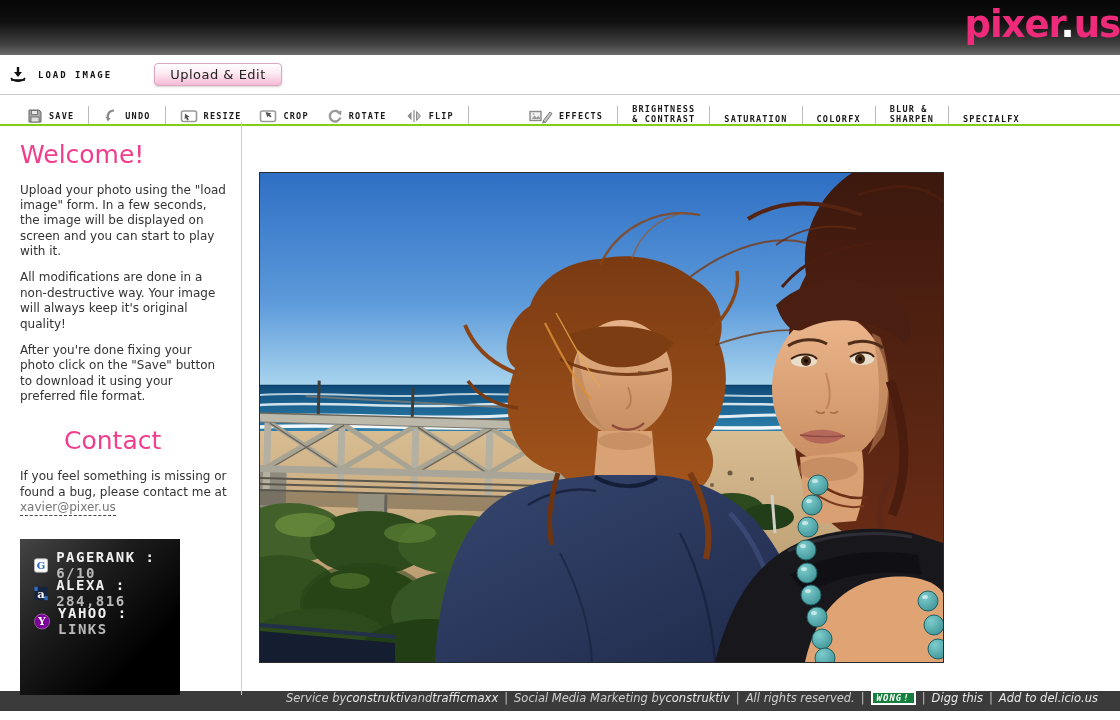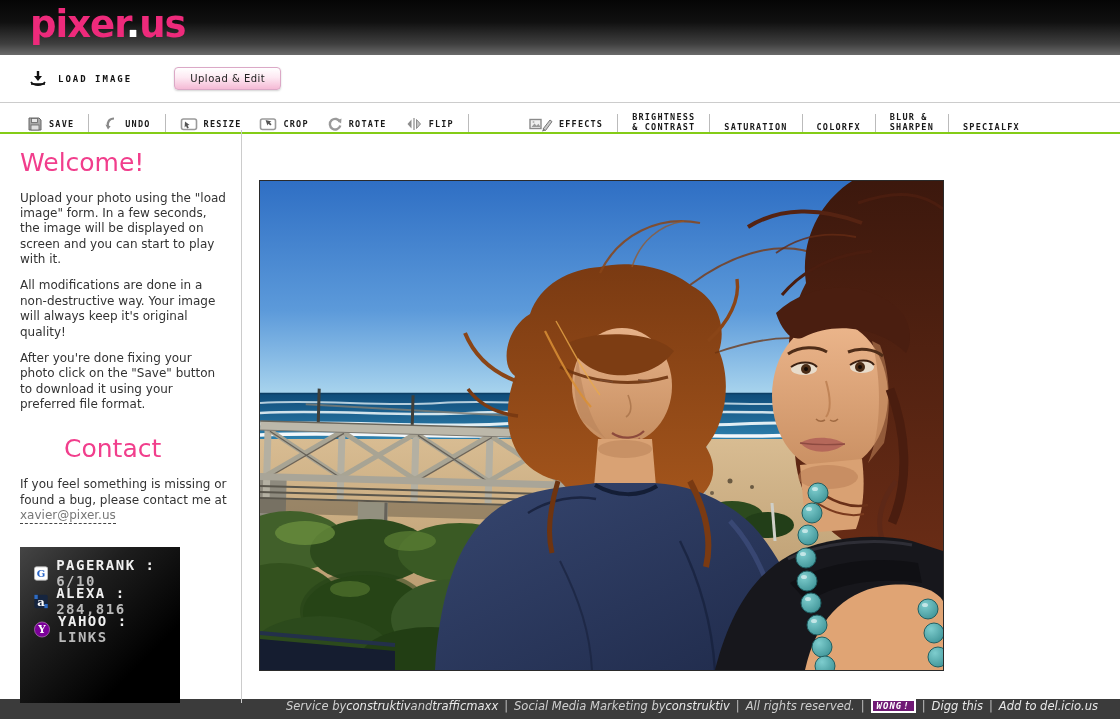--- a/index.html
+++ b/index.html
@@ -4,37 +4,37 @@
 <style>
   * { box-sizing: border-box; margin: 0; padding: 0; }
   html,body { width:1120px; height:720px; overflow:hidden; background:#fff;
     font-family:"DejaVu Sans", sans-serif; }
 
   
   .site-header { height:55px;
     background:linear-gradient(180deg,#050505 0%,#101010 40%,#3f3f3f 80%,#6b6b6b 100%);
     padding:6px 0 0 30px; }
   .logo { font-size:37px; font-weight:bold; letter-spacing:-1px; line-height:1;
-    font-family:"DejaVu Sans", sans-serif; }
+    font-family:"DejaVu Sans", sans-serif;text-align:right; }
   .logo .lp { color:#ee2a7b; }
   .logo .ld { color:#ffffff; }
 
   
-  .upload-row { height:48px; display:flex; align-items:center; padding-left:28px;
+  .upload-row { height:40px; display:flex; align-items:center; padding-left:8px;
     border-bottom:1px solid #cccccc; background:#fff; }
   .load-label { font-family:"DejaVu Sans Mono", monospace; font-size:9px; font-weight:bold;
     letter-spacing:2px; color:#111; margin:0 14px 0 10px; }
   .file-control { display:flex; align-items:center; width:200px; height:24px;
     border:1px solid #a9a9a9; background:#f3f3f3; padding:1px; }
   .choose-btn { height:20px; border:1px solid #8d8d8d; border-radius:3px;
     background:linear-gradient(180deg,#f8f8f8,#d9d9d9); font-size:12px; color:#222;
     padding:0 9px; font-family:"DejaVu Sans", sans-serif; }
   .file-status { font-size:12px; color:#444; margin-left:8px; white-space:nowrap; }
   .upload-btn { margin-left:28px; height:23px; padding:0 15px; border-radius:4px;
-    border:1px solid #dba8c6; color:#222; font-size:10px; letter-spacing:.5px;
+    border:1px solid #dba8c6; color:#222; font-size:13px; letter-spacing:.5px;
     background:linear-gradient(180deg,#ffffff 0%,#fde9f2 45%,#f5bad5 100%);
     box-shadow:0 1px 2px rgba(0,0,0,.18); font-family:"DejaVu Sans", sans-serif; }
 
   
   .toolbar { height:31px; display:flex; align-items:flex-end; padding-left:18px;
     border-bottom:2px solid #84cc16; background:#fff; }
   .tb-item { display:flex; align-items:center; gap:6px; padding:0 9px; cursor:pointer; }
   .tb-label { font-family:"DejaVu Sans Mono", monospace; font-size:8.5px; font-weight:bold;
     letter-spacing:1.2px; color:#1a1a1a; line-height:1.2; }
   .tb-label span { display:block; }
@@ -62,21 +62,21 @@
 
   .main-area { flex:1; padding:17px 0 0 17px; }
   .photo-frame { width:685px; height:491px; border:1px solid #2a2a2a; background:#6fa8d8; }
 
   
   .site-footer { height:20px; background:#3b3b3b; display:flex; align-items:flex-start;
     justify-content:flex-end; padding-right:22px; font-size:11.5px; color:#cfcfcf;
     white-space:nowrap;font-style:italic; }
   .site-footer a, .f-link { color:#e8e8e8; text-decoration:none; cursor:pointer; }
   .f-sep { margin:0 6px; color:#bdbdbd; }
-  .wong-badge { display:inline-flex; align-items:center; background:#701a75;
+  .wong-badge { display:inline-flex; align-items:center; background:#15803d;
     border:2px solid #fff; color:#fff; font-family:"DejaVu Sans Mono", monospace;
     font-size:9px; font-weight:bold; letter-spacing:1px; padding:0 4px; height:14px;
     cursor:pointer; }
   .wong-badge .excl { font-weight:bold; margin-left:1px; }
 </style>
 </head>
 <body>
 
 <div class="site-header">
   <div class="logo"><span class="lp">pixer</span><span class="ld">.</span><span class="lp">us</span></div>

